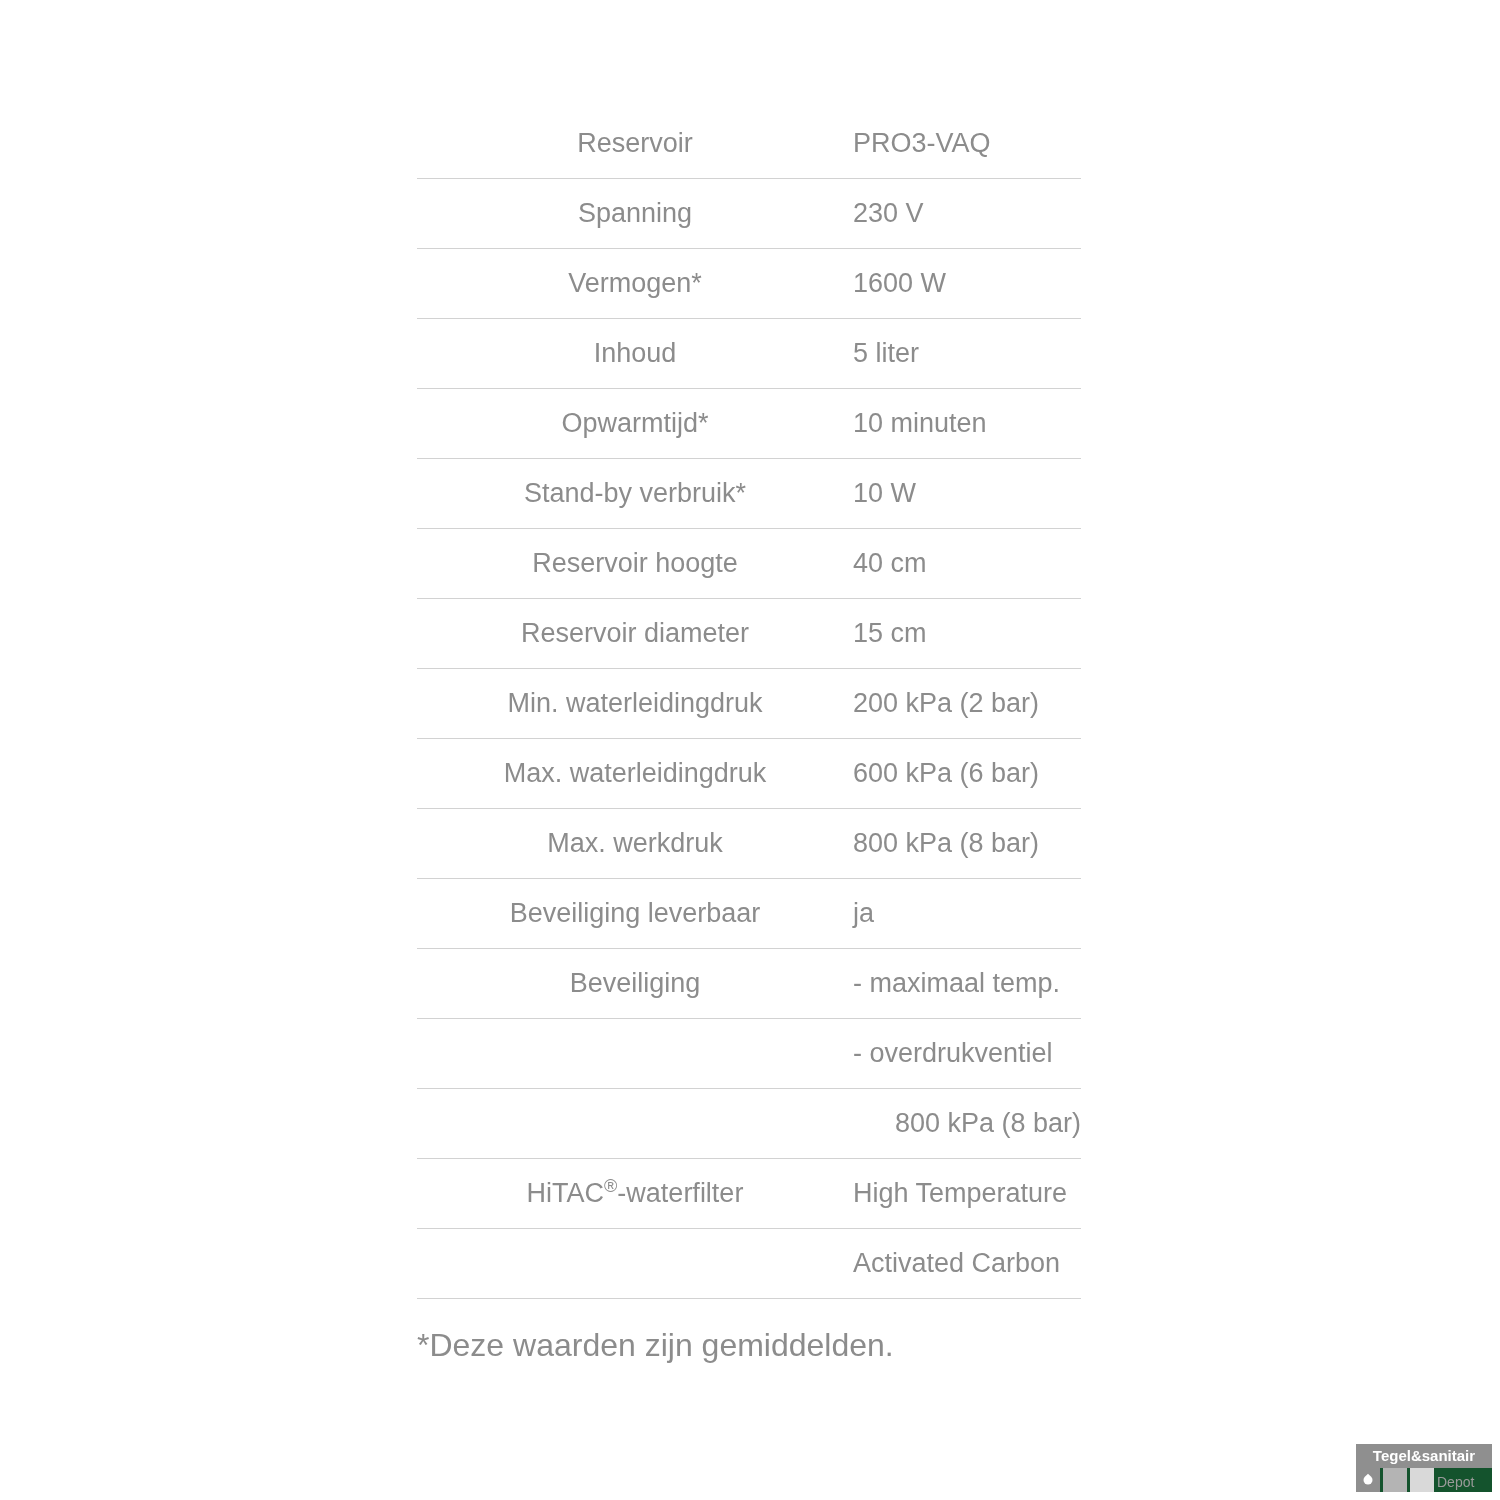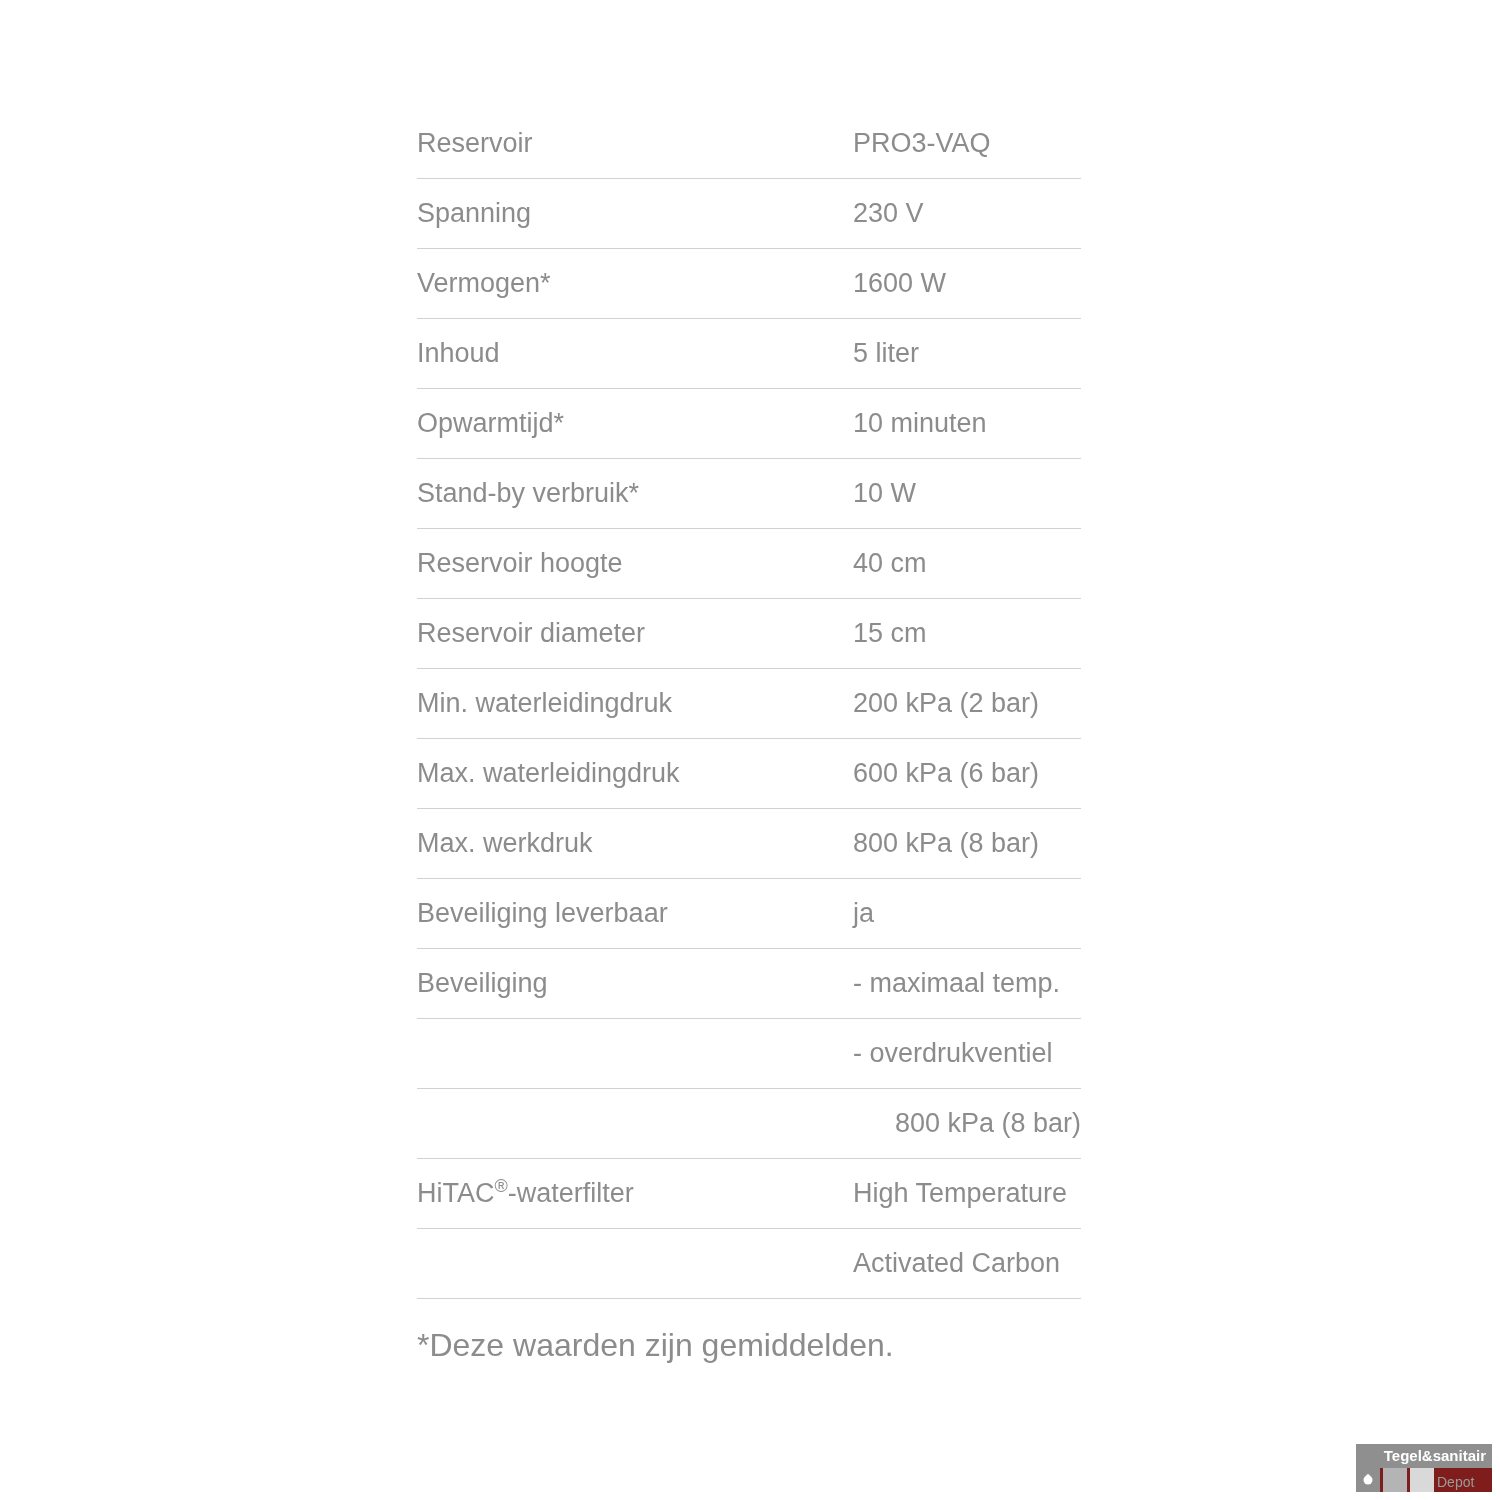--- a/index.html
+++ b/index.html
@@ -34,20 +34,21 @@
     font-size: 27px;
     font-weight: 400;
     vertical-align: middle;
     padding: 0;
     line-height: 1.2;
     white-space: nowrap;
   }
   td.spec-label {
     width: 436px;
     padding-right: 8px;
+    text-align: center;
   }
   td.spec-value {
     width: 228px;
   }
   td.spec-value.align-right {
     text-align: right;
   }
   sup.reg {
     font-size: 18px;
     vertical-align: super;
@@ -68,28 +69,28 @@
     bottom: 8px;
     width: 136px;
   }
   .logo-top {
     background: #8f8f8f;
     color: #ffffff;
     font-size: 15px;
     font-weight: 700;
     letter-spacing: 0px;
     padding: 3px 6px 4px 6px;
-    text-align: right;
+    text-align: center;
     font-family: "Liberation Sans", sans-serif;
   }
   .logo-bottom {
     display: flex;
     align-items: stretch;
     height: 24px;
-    background: #7f1d1d;
+    background: #14532d;
   }
   .logo-sq {
     width: 24px;
     height: 24px;
     margin-right: 3px;
   }
   .logo-sq.dark {
     background: #8f8f8f;
     position: relative;
   }

